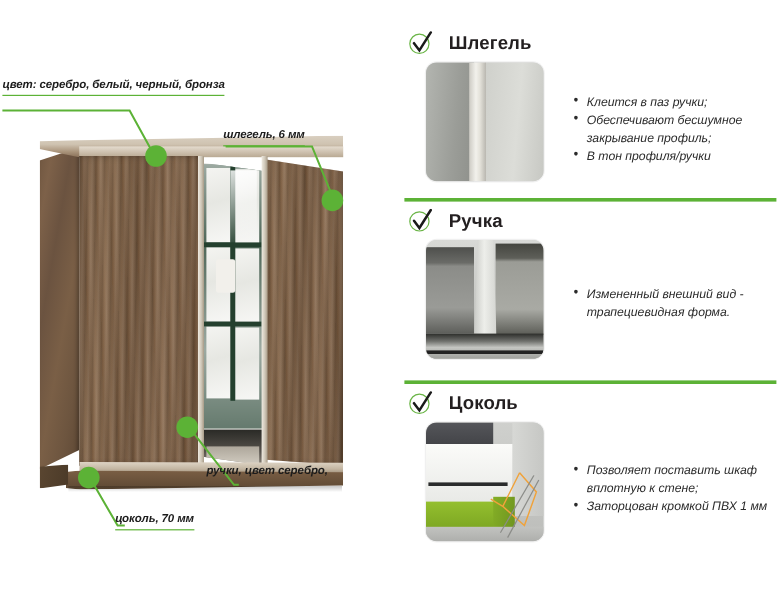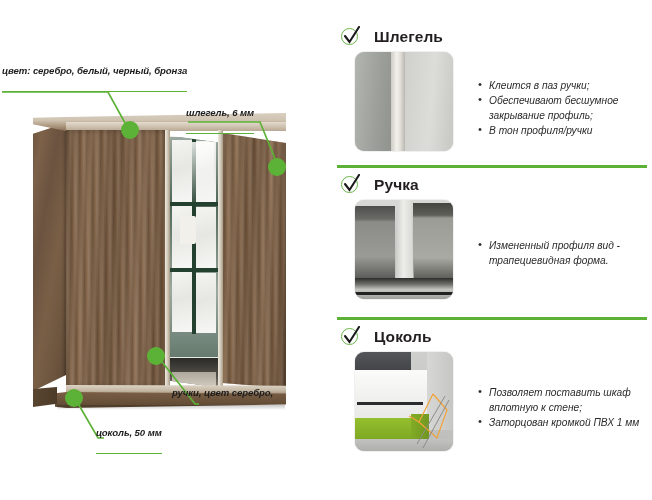--- a/index.html
+++ b/index.html
@@ -10,21 +10,21 @@
     -webkit-font-smoothing:antialiased;
   }
   #stage{position:relative;width:652px;height:500px;background:#fff;}
 
   
   #left-panel{position:absolute;left:0;top:0;width:332px;height:500px;}
 
   
   .anno{position:absolute;font-style:italic;font-weight:bold;color:#1c1c1c;
         white-space:nowrap;line-height:13px;letter-spacing:-.1px;}
-  .anno .ul{display:block;border-bottom:1.6px solid #5cb236;padding-bottom:14px;}
+  .anno .ul{display:block;border-bottom:1.6px solid #5cb236;padding-bottom:2px;}
   .anno .pl{display:block;}
 
   #anno-profile{left:2px;top:64px;font-size:9.6px;}
   #anno-shlegel{left:186px;top:106px;font-size:9.6px;}
   #anno-handles{left:172px;top:386px;font-size:9.6px;}
   #anno-plinth{left:96px;top:426px;font-size:9.6px;}
 
   
   .leader{position:absolute;stroke:#5cb236;stroke-width:1.7;fill:none;}
   .dot{position:absolute;border-radius:50%;background:#5cb236;}
@@ -244,21 +244,21 @@
     <div class="anno" id="anno-profile">
       <span class="ul">цвет: серебро, белый, черный, бронза</span>
     </div>
     <div class="anno" id="anno-shlegel">
       <span class="ul">шлегель, 6 мм</span>
     </div>
     <div class="anno" id="anno-handles">
       <span class="pl">ручки, цвет серебро,</span>
     </div>
     <div class="anno" id="anno-plinth">
-      <span class="ul">цоколь, 50 мм</span>
+      <span class="ul">цоколь, 70 мм</span>
     </div>
   </div>
 
   <div id="right-panel">
 
     <div class="feature" id="feature-0">
       <div class="f-head">
         <span class="check-icon">
           <span class="ring"></span>
           <svg width="20" height="22" viewBox="0 0 20 22">
@@ -298,21 +298,21 @@
         <div class="thumb">
           <div id="t1-bg"></div>
             <div id="t1-pl"></div>
             <div id="t1-pr"></div>
           <div id="t1-handle"></div>
             <div id="t1-rail"></div>
             <div id="t1-rail2"></div>
         </div>
         <div class="bullets" id="bul-1">
           <ul>
-            <li>Измененный профиля вид - трапециевидная форма.</li>
+            <li>Измененный внешний вид - трапециевидная форма.</li>
           </ul>
         </div>
       </div>
     </div>
     <div class="divider" id="div-1"></div>
 
     <div class="feature" id="feature-2">
       <div class="f-head">
         <span class="check-icon">
           <span class="ring"></span>

